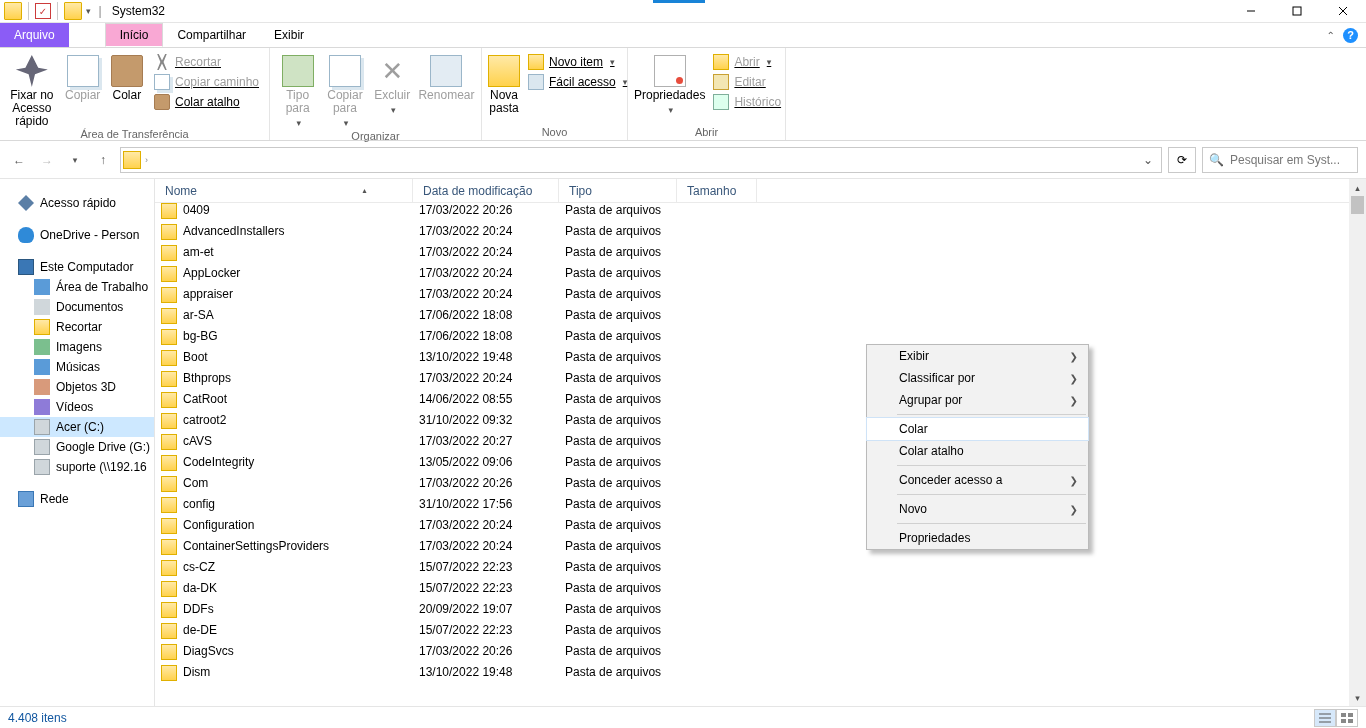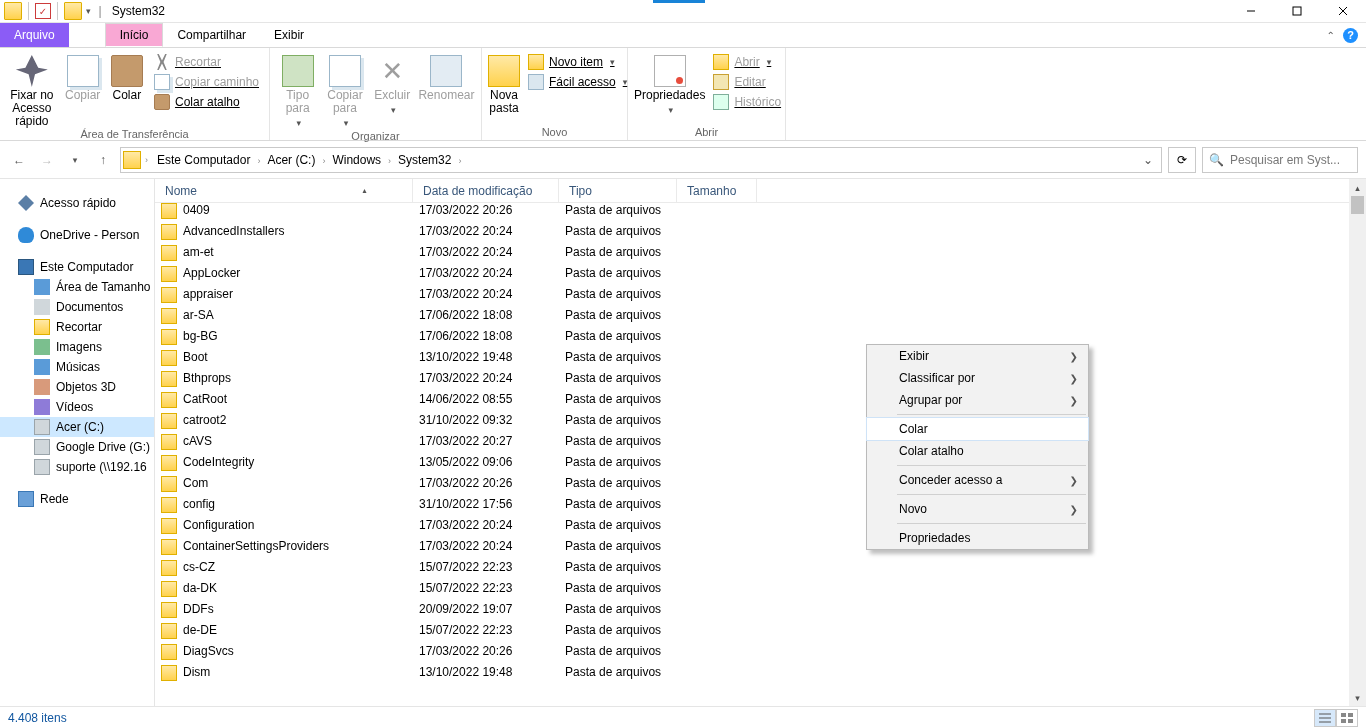--- a/index.html
+++ b/index.html
@@ -283,21 +283,20 @@
 </div>
 
 <div class="navbar">
   <div class="navbtn">←</div>
   <div class="navbtn disabled">→</div>
   <div class="navbtn" style="font-size:9px;">▾</div>
   <div class="navbtn">↑</div>
   <div class="addressbox">
     <span class="folder-icon"></span>
     <span class="crumb-sep">›</span>
-    <span id="crumbs"><span class="crumb">Este Computador</span><span class="crumb-sep">›</span><span class="crumb">Acer (C:)</span><span class="crumb-sep">›</span><span class="crumb">Windows</span><span class="crumb-sep">›</span><span class="crumb">System32</span><span class="crumb-sep">›</span></span>
     <span class="address-drop">⌄</span>
   </div>
   <div class="refreshbtn">⟳</div>
   <div class="searchbox">
     <span>🔍</span>
     <span>Pesquisar em Syst...</span>
   </div>
 </div>
 
 <div class="main">
@@ -312,21 +311,21 @@
         <span>OneDrive - Person</span>
       </div>
     <div class="tree-group-gap"></div>
     <div class="tree-item root">
         <span class="ti ti-pc"></span>
         <span>Este Computador</span>
       </div>
     <div id="tree-children">
         <div class="tree-item child">
           <span class="ti ti-desk"></span>
-          <span>Área de Tamanho</span>
+          <span>Área de Trabalho</span>
         </div>
         <div class="tree-item child">
           <span class="ti ti-doc"></span>
           <span>Documentos</span>
         </div>
         <div class="tree-item child">
           <span class="ti ti-folder"></span>
           <span>Recortar</span>
         </div>
         <div class="tree-item child">

